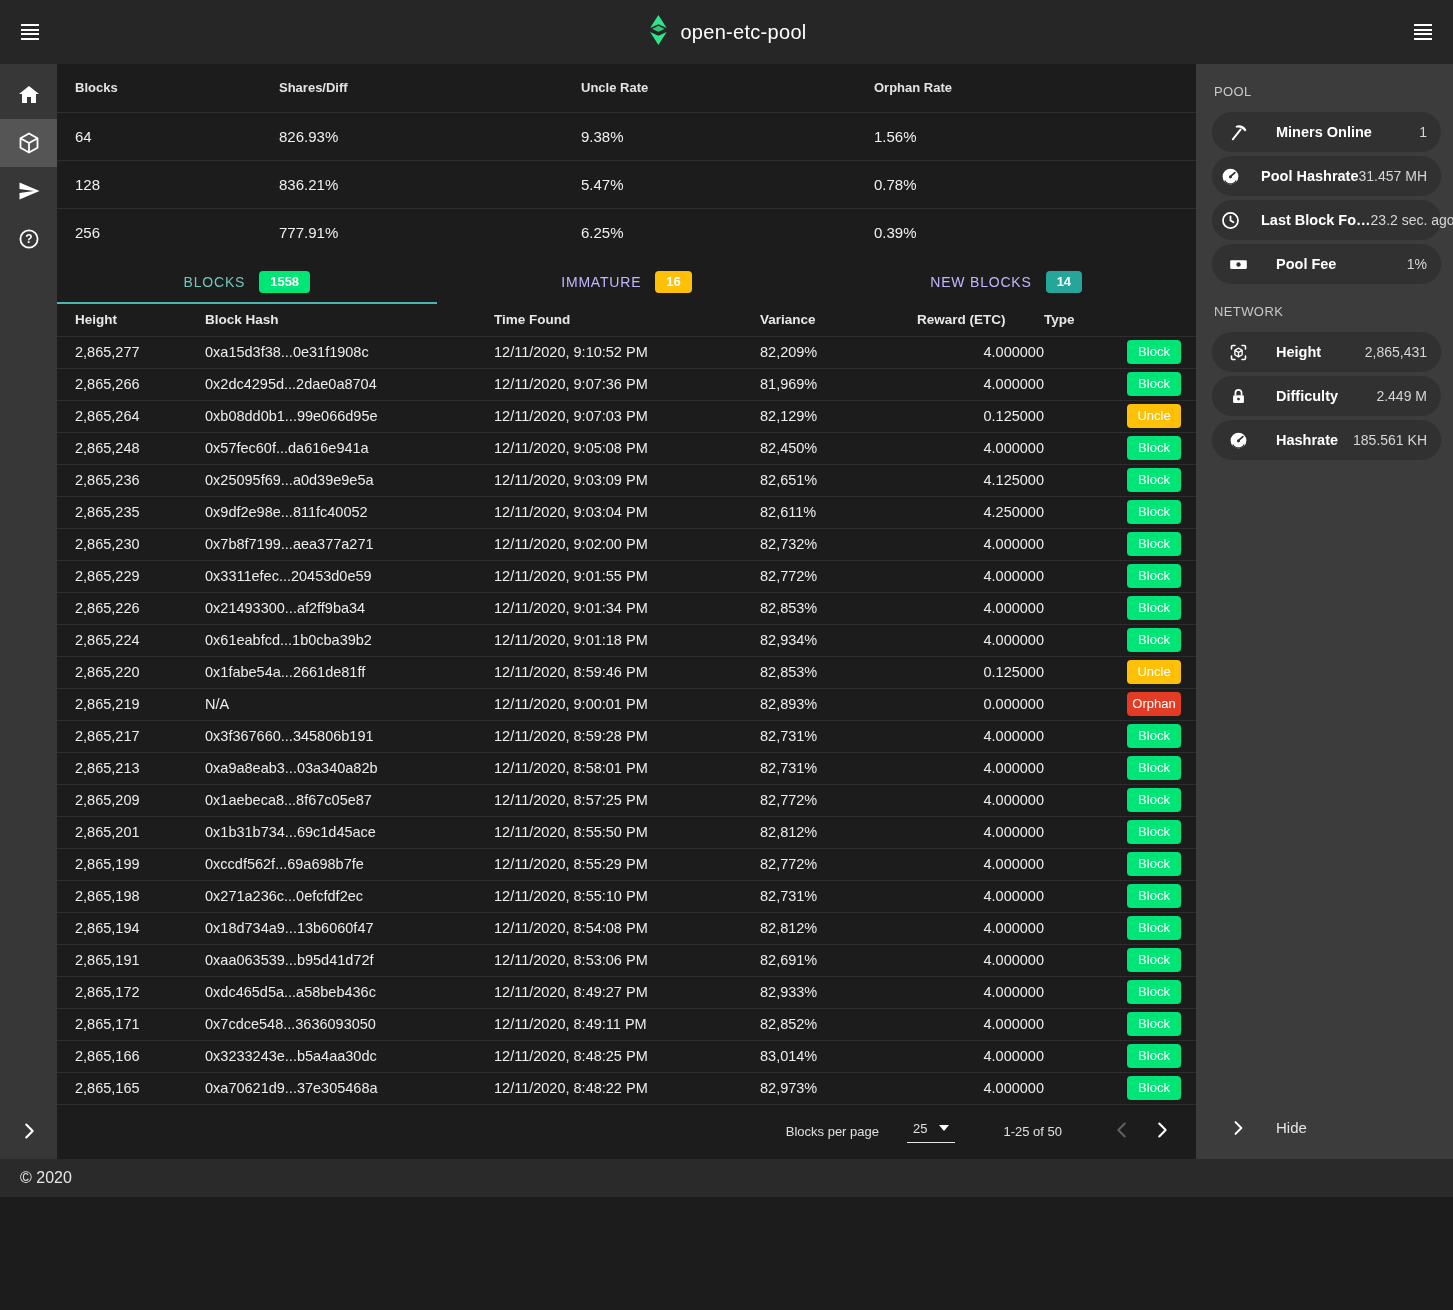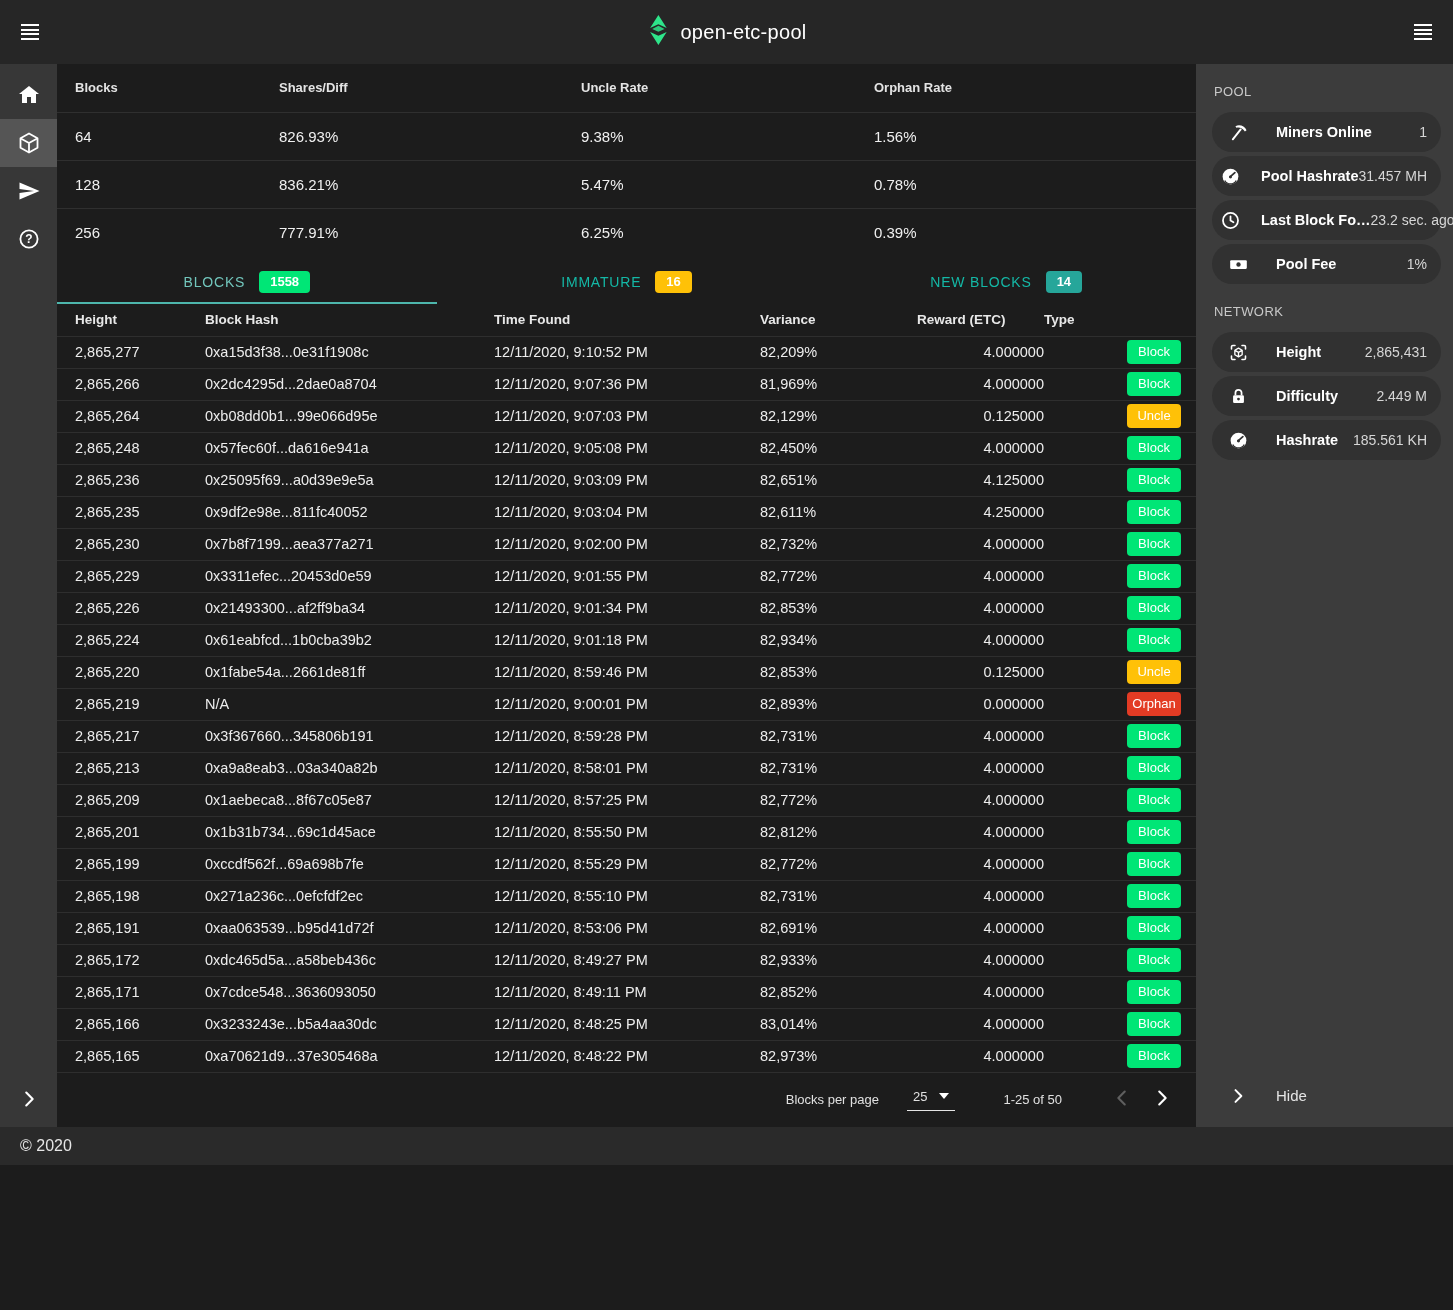--- a/index.html
+++ b/index.html
@@ -34,21 +34,21 @@
 
   
   .stats-table th { height:48px; text-align:left; font-size:13px; font-weight:bold; color:#e4e4e4; border-bottom:1px solid #2f2f2f; }
   .stats-table td { height:48px; font-size:15px; color:#f0f0f0; border-bottom:1px solid #2f2f2f; }
   .stats-table tr:last-child td { border-bottom:none; }
   .stats-table .sc1 { padding-left:18px; }
 
   
   .tabs { position:relative; display:flex; height:44px; margin-top:4px; }
   .tab { flex:1 1 0; display:flex; align-items:center; justify-content:center; gap:14px; cursor:pointer; }
-  .tab-label { font-size:14px; letter-spacing:.8px; color:#14b8a6; font-weight:500; }
+  .tab-label { font-size:14px; letter-spacing:.8px; color:#c4b5fd; font-weight:500; }
   .tab.active .tab-label { color:#72c6bc; }
   .tab-badge { display:inline-block; min-width:30px; padding:0 11px; height:22px; line-height:22px; border-radius:4px; color:#fff; font-size:13px; font-weight:bold; text-align:center; }
   .tab-underline { position:absolute; left:0; bottom:0; width:33.333%; height:2px; background:#4db6ac; }
 
   
   .blocks-table th { height:32px; text-align:left; font-size:13.5px; font-weight:bold; color:#e8e8e8; border-bottom:1px solid #2e2e2e; }
   .blocks-table td { height:32px; font-size:14.5px; color:#ededed; border-bottom:1px solid #2e2e2e; }
   .c-height, .h-height { padding-left:18px; }
   .c-reward, .h-reward { text-align:right; }
   .c-type, .h-type { text-align:right; padding-right:15px; }
@@ -366,20 +366,28 @@
         </tr>
             <tr>
           <td class="c-height">2,865,198</td>
           <td class="c-hash">0x271a236c...0efcfdf2ec</td>
           <td class="c-time">12/11/2020, 8:55:10 PM</td>
           <td class="c-var">82,731%</td>
           <td class="c-reward">4.000000</td>
           <td class="c-type"><span class="badge" style="background: rgb(0, 230, 118);">Block</span></td>
         </tr>
             <tr>
+          <td class="c-height">2,865,194</td>
+          <td class="c-hash">0x18d734a9...13b6060f47</td>
+          <td class="c-time">12/11/2020, 8:54:08 PM</td>
+          <td class="c-var">82,812%</td>
+          <td class="c-reward">4.000000</td>
+          <td class="c-type"><span class="badge" style="background: rgb(0, 230, 118);">Block</span></td>
+        </tr>
+            <tr>
           <td class="c-height">2,865,191</td>
           <td class="c-hash">0xaa063539...b95d41d72f</td>
           <td class="c-time">12/11/2020, 8:53:06 PM</td>
           <td class="c-var">82,691%</td>
           <td class="c-reward">4.000000</td>
           <td class="c-type"><span class="badge" style="background: rgb(0, 230, 118);">Block</span></td>
         </tr>
             <tr>
           <td class="c-height">2,865,172</td>
           <td class="c-hash">0xdc465d5a...a58beb436c</td>

